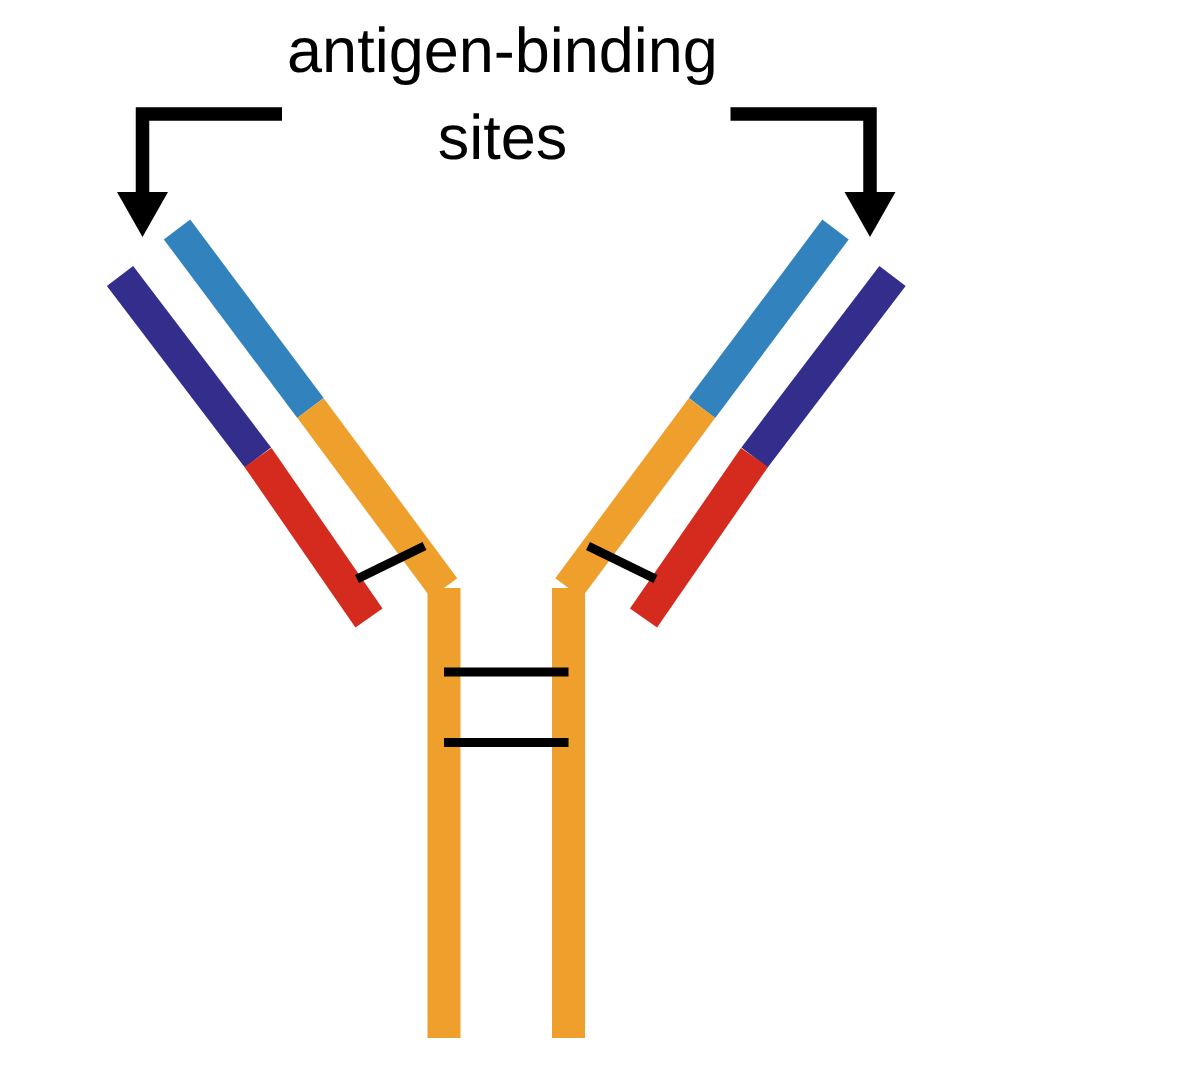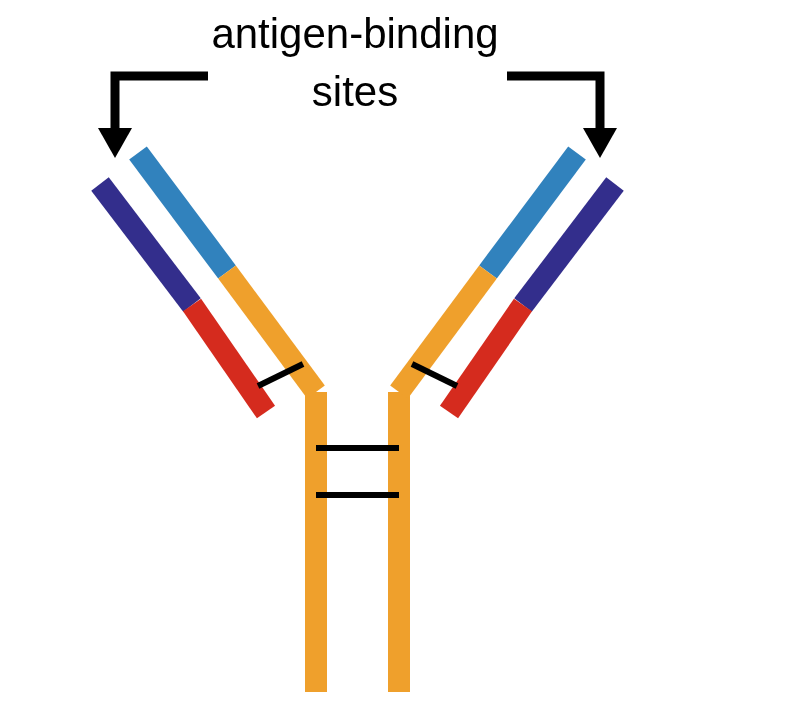--- a/index.html
+++ b/index.html
@@ -46,21 +46,21 @@
     stroke-linejoin: miter;
   }
   .pointer-head {
     fill: #000000;
     stroke: none;
   }
 </style>
 </head>
 <body>
 
-<div id="stage" style="width: 726px; height: 722px; background: #f97316; margin-left: 20px;">
+<div id="stage" style="width: 726px; height: 722px; background: #f97316;">
   <svg id="diagram-svg" viewBox="0 0 794 722" xmlns="http://www.w3.org/2000/svg" style="width: 794px; height: 722px;">
 
     <rect id="bg-rect" x="0" y="0" width="794" height="722" fill="#ffffff"></rect>
 
     <g>
       <polyline id="stem-left" class="chain-seg" points="296,392 296,692" stroke="#EFA02C" stroke-width="22" fill="none"></polyline>
       <polyline id="stem-right" class="chain-seg" points="379,392 379,692" stroke="#EFA02C" stroke-width="22" fill="none"></polyline>
     </g>
 
     <g id="chain-segments">

